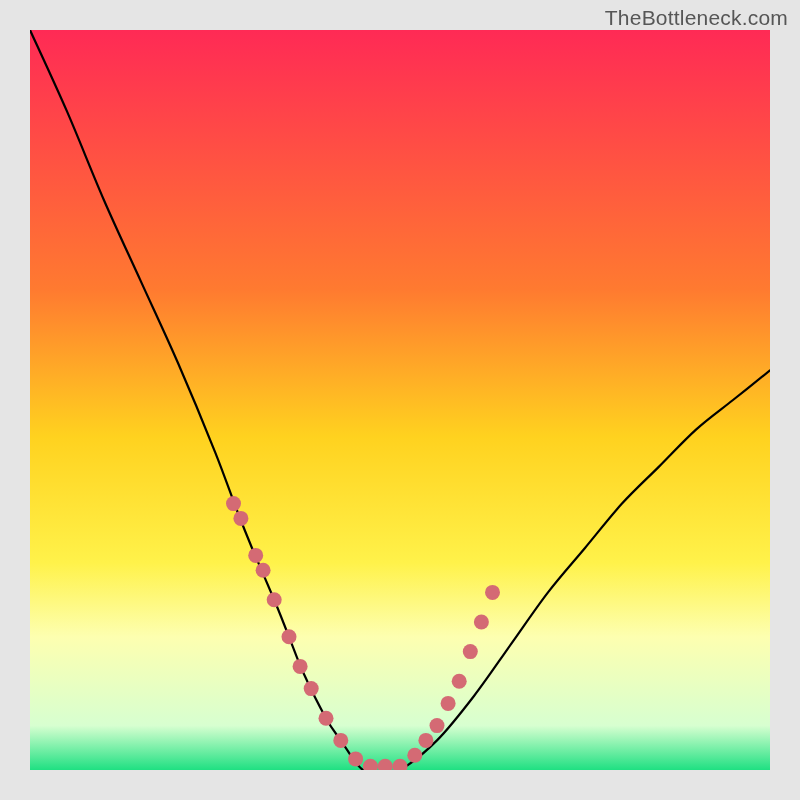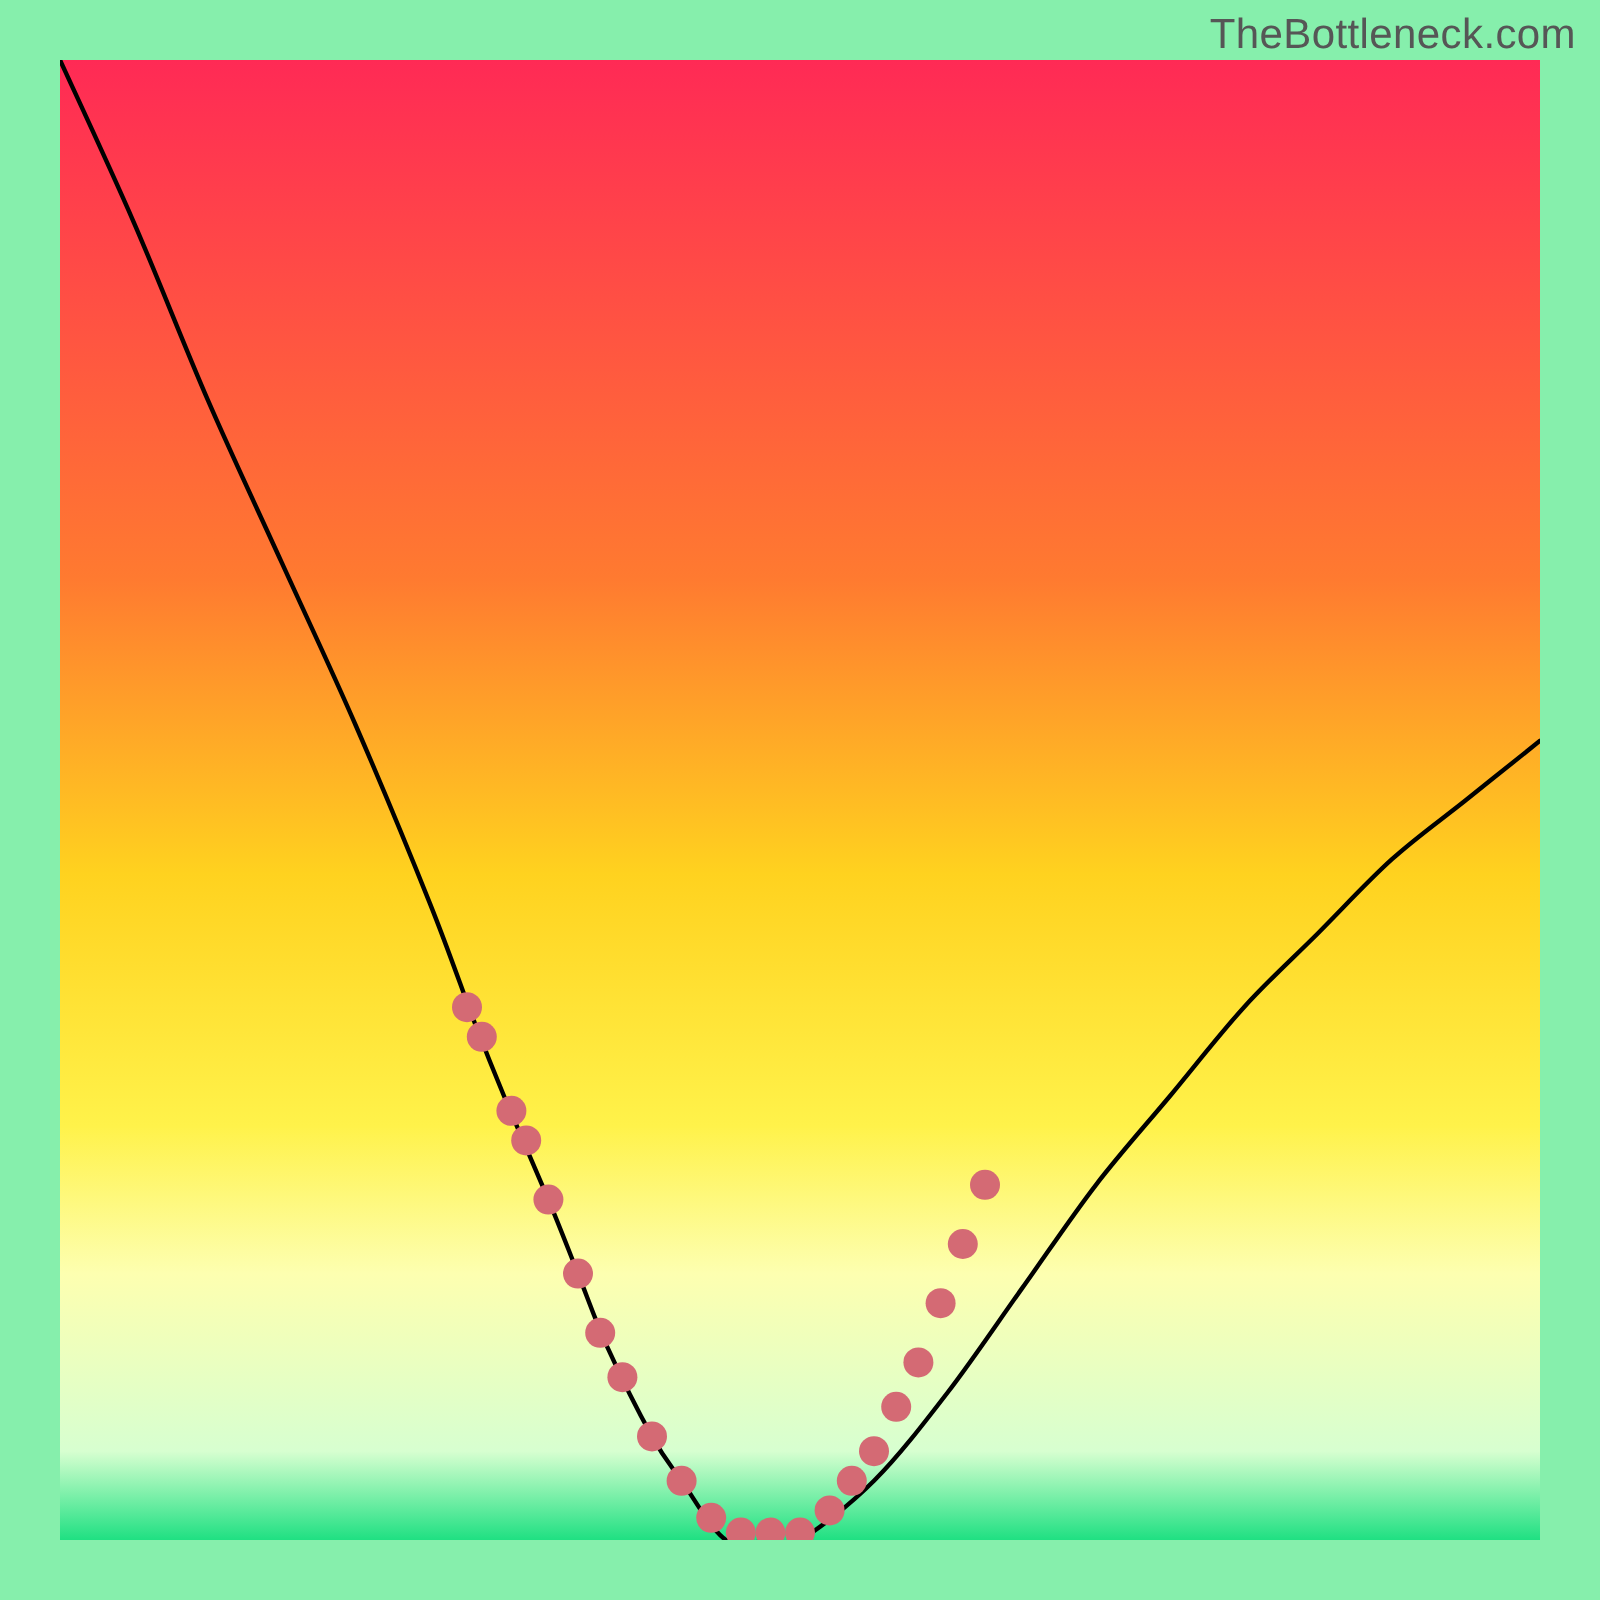--- a/index.html
+++ b/index.html
@@ -8,21 +8,21 @@
   width: 800px;
   height: 800px;
   background: #000;
   overflow: hidden;
   font-family: Arial, Helvetica, sans-serif;
 }
 .frame {
   position: relative;
   width: 800px;
   height: 800px;
-  background: #86efac;
+  background: #e5e5e5;
 }
 .plot-area {
   position: absolute;
   left: 30px;
   top: 30px;
   width: 740px;
   height: 740px;
 }
 .watermark {
   position: absolute;

